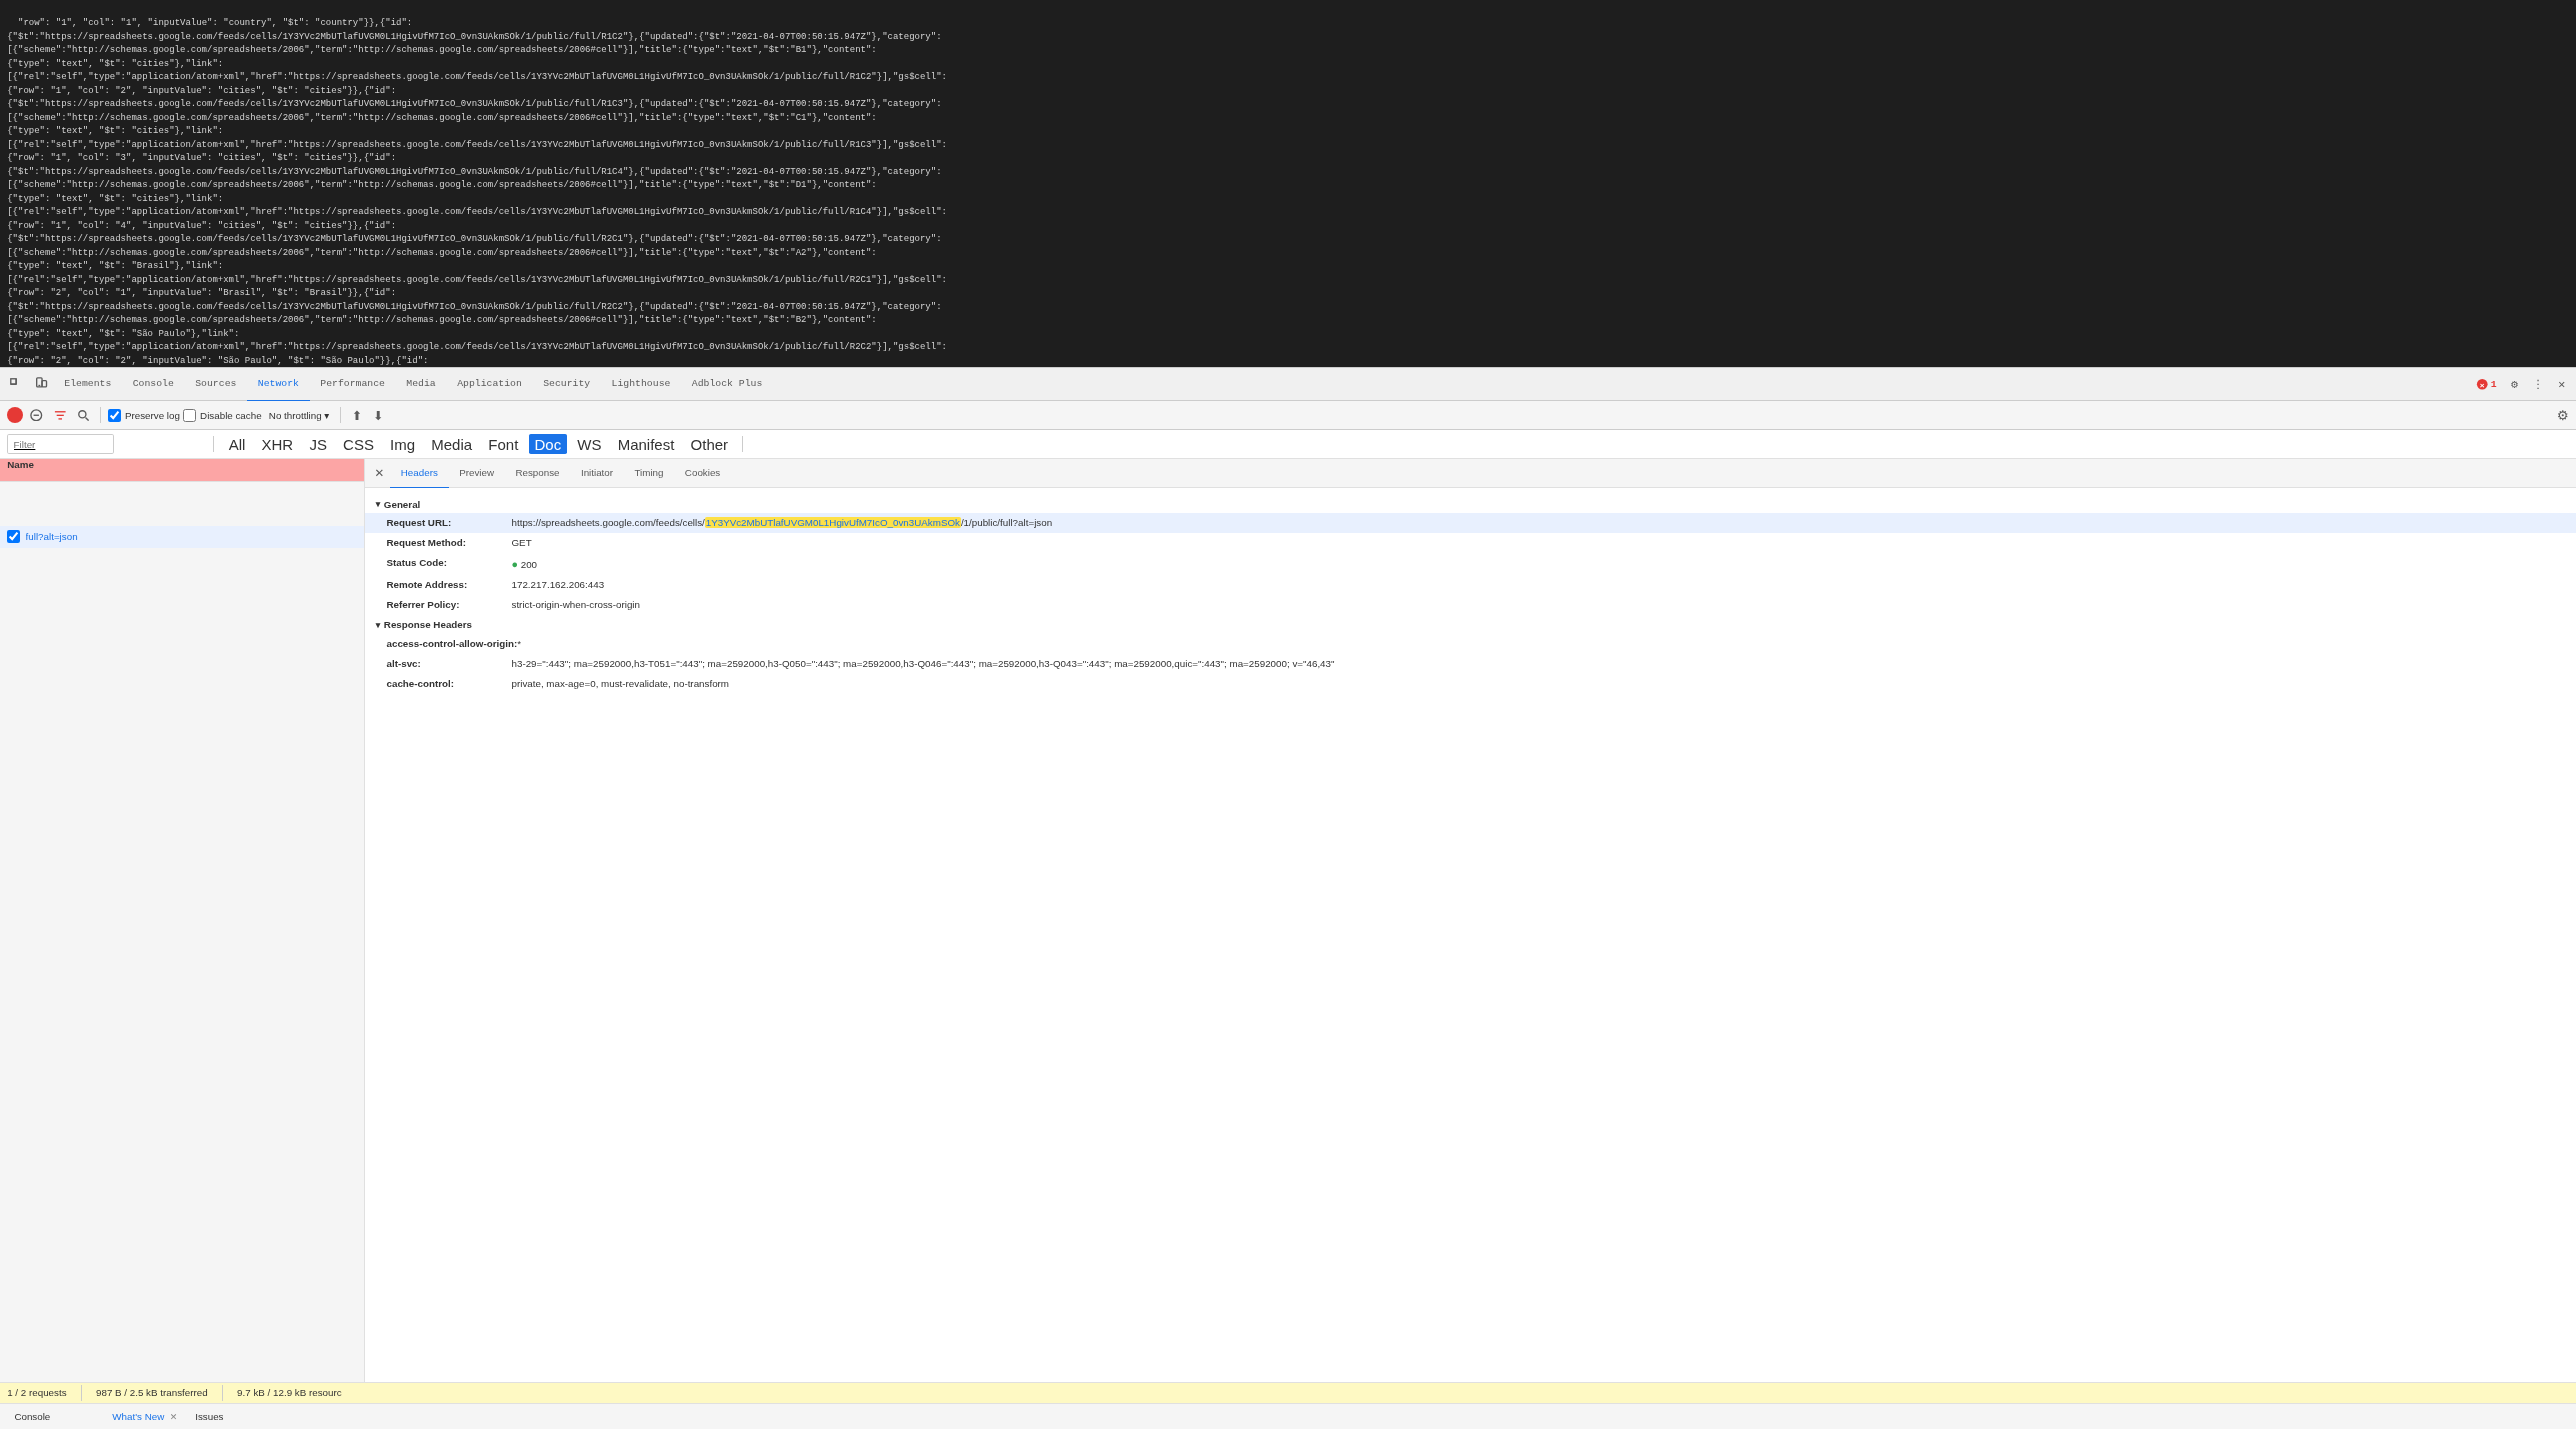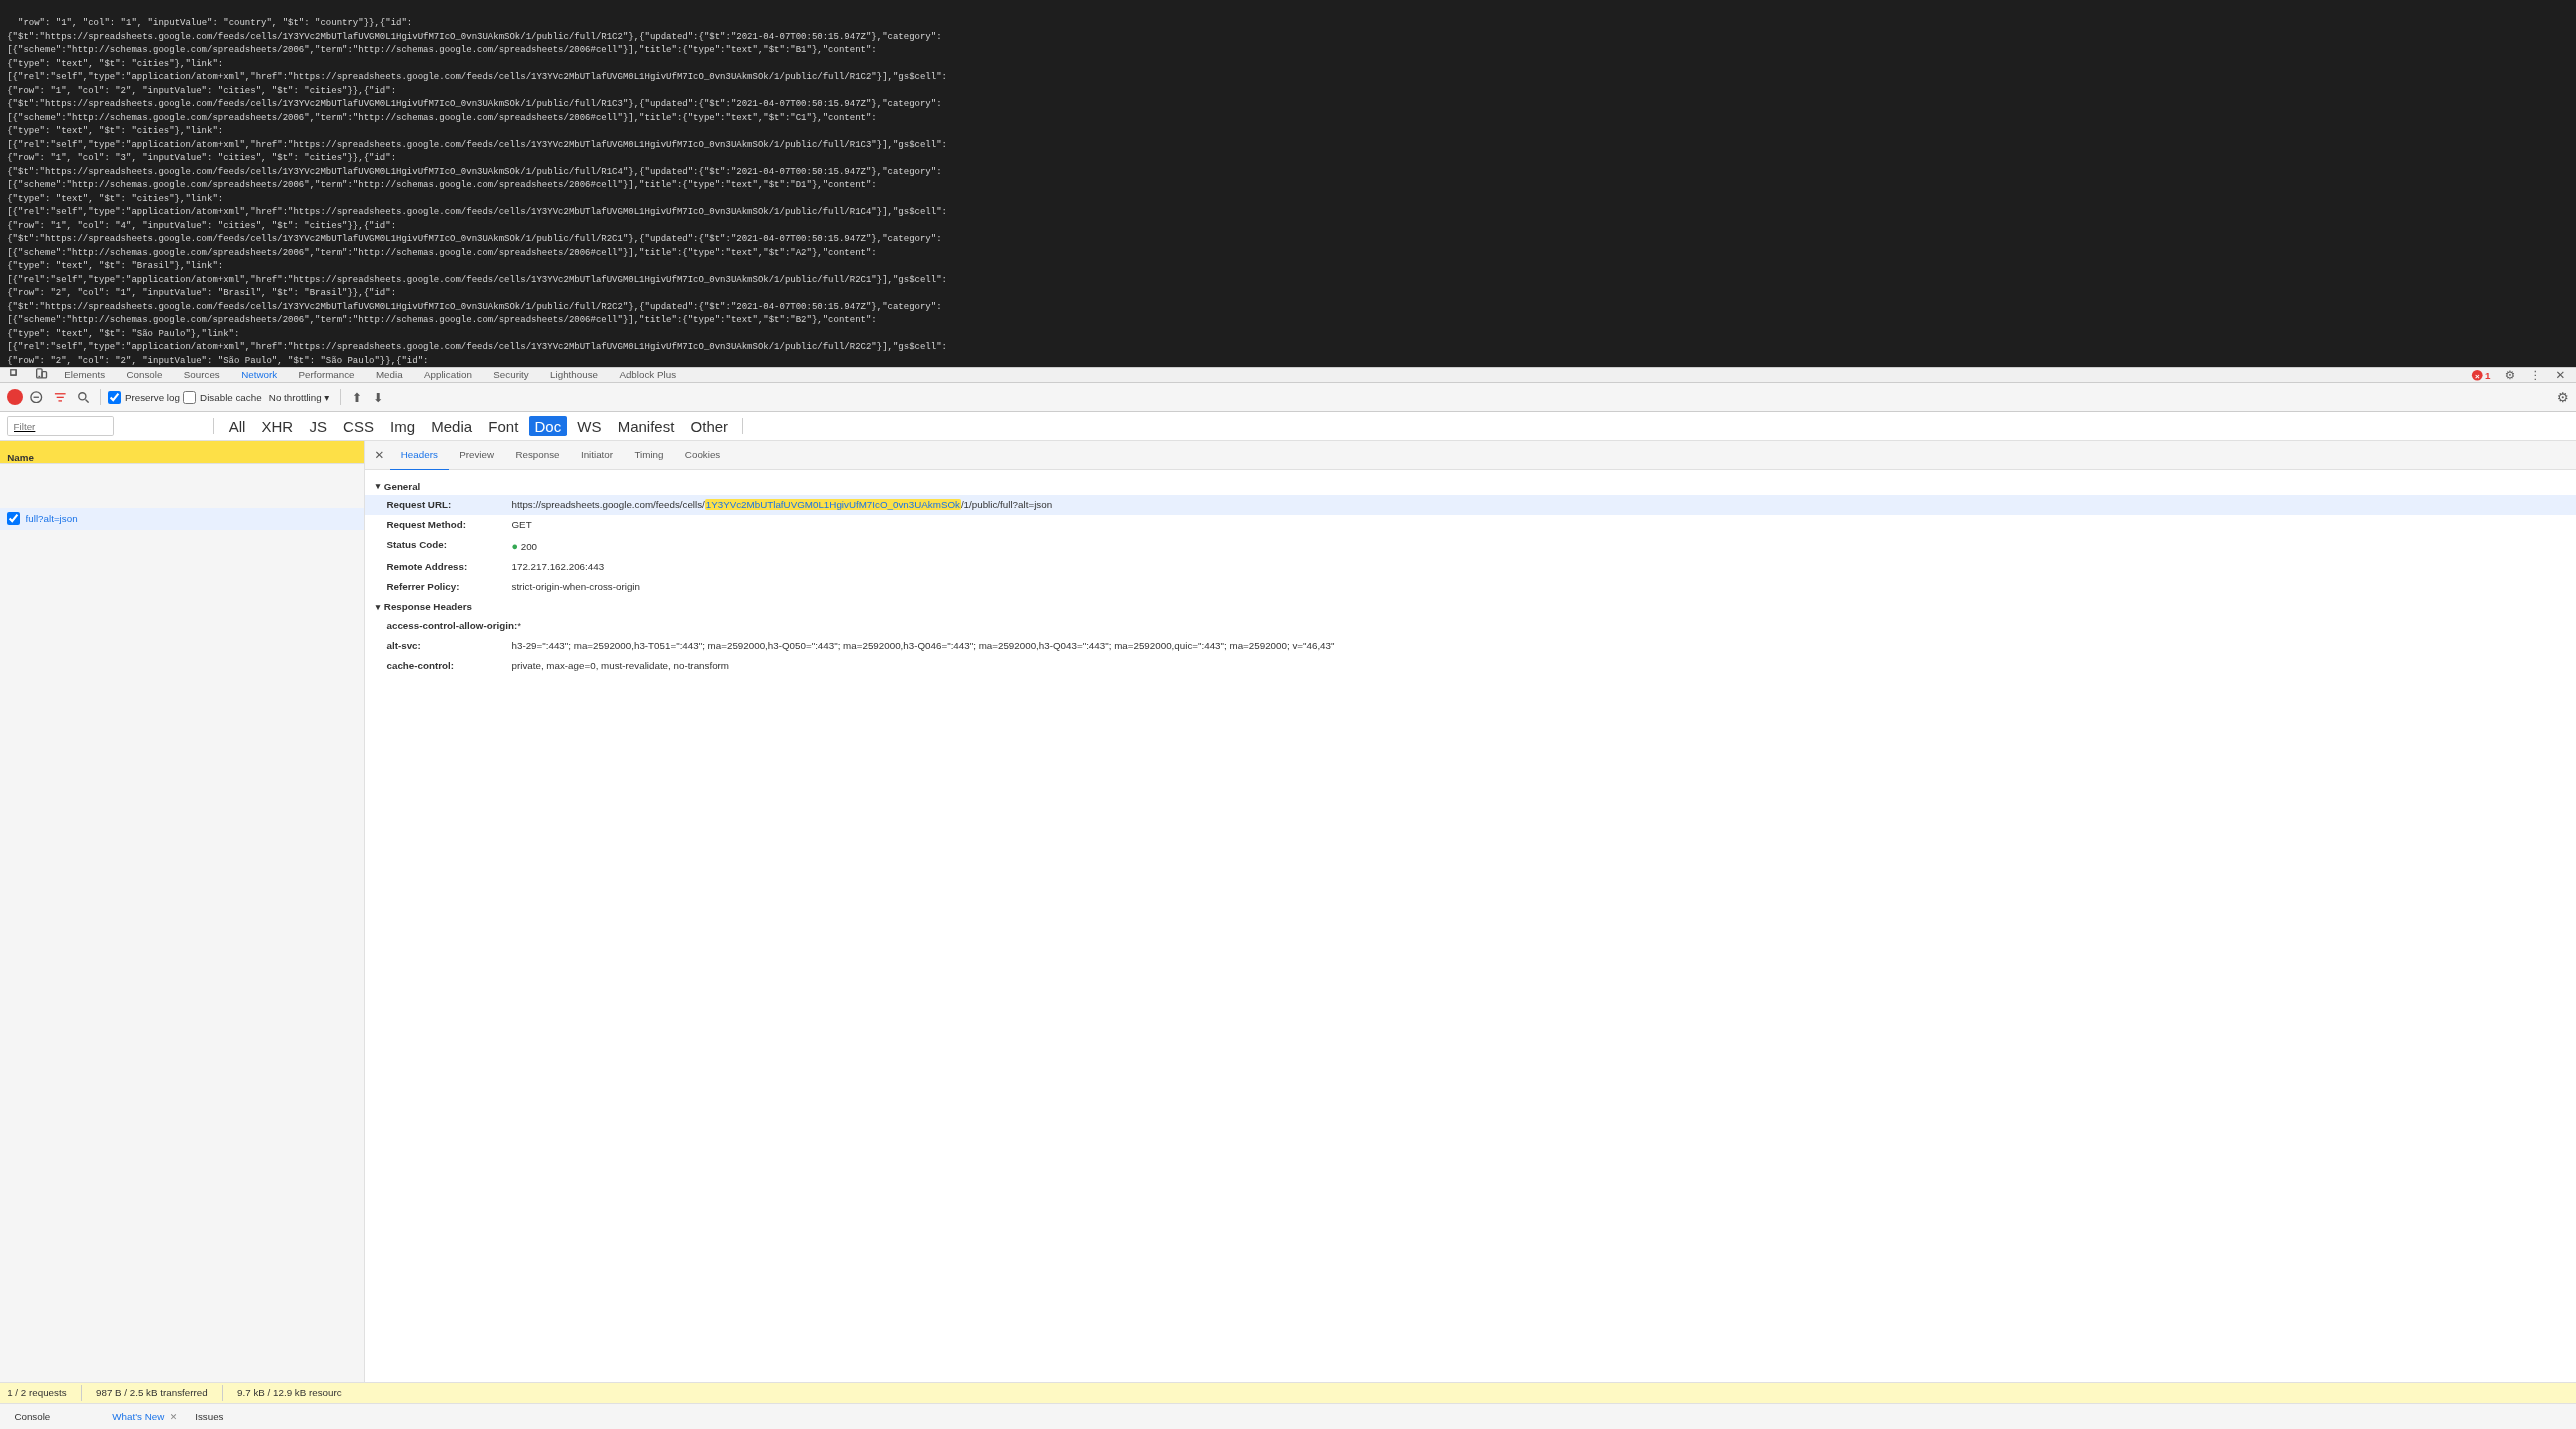--- a/index.html
+++ b/index.html
@@ -31,22 +31,23 @@
       display: flex;
       flex-direction: column;
     }
 
     
     #devtools-tabs {
       display: flex;
       align-items: center;
       background: #f0f0f0;
       border-bottom: 0.9px solid #ccc;
-      height: 15px;
+      height: 33px;
       padding: 0 3.6px;
+      font-family: Liberation Mono, monospace;
     }
 
     .devtools-icon-btn {
       width: 25px;
       height: 25px;
       display: flex;
       align-items: center;
       justify-content: center;
       cursor: pointer;
       border-radius: 2.7px;
@@ -212,22 +213,22 @@
       width: 365px;
       flex-shrink: 0;
       border-right: 0.9px solid #e0e0e0;
       display: flex;
       flex-direction: column;
       overflow: hidden;
     }
 
     #file-list-header {
       display: flex;
-      align-items: flex-end;
-      background: #fde047;
+      align-items: flex-start;
+      background: #fca5a5;
       border-bottom: 0.9px solid #e0e0e0;
       height: 23px;
       padding: 0 7.2px;
       font-size: 9.8px;
       font-weight: 600;
       color: #333;
     }
 
     #file-list {
       flex: 1;

